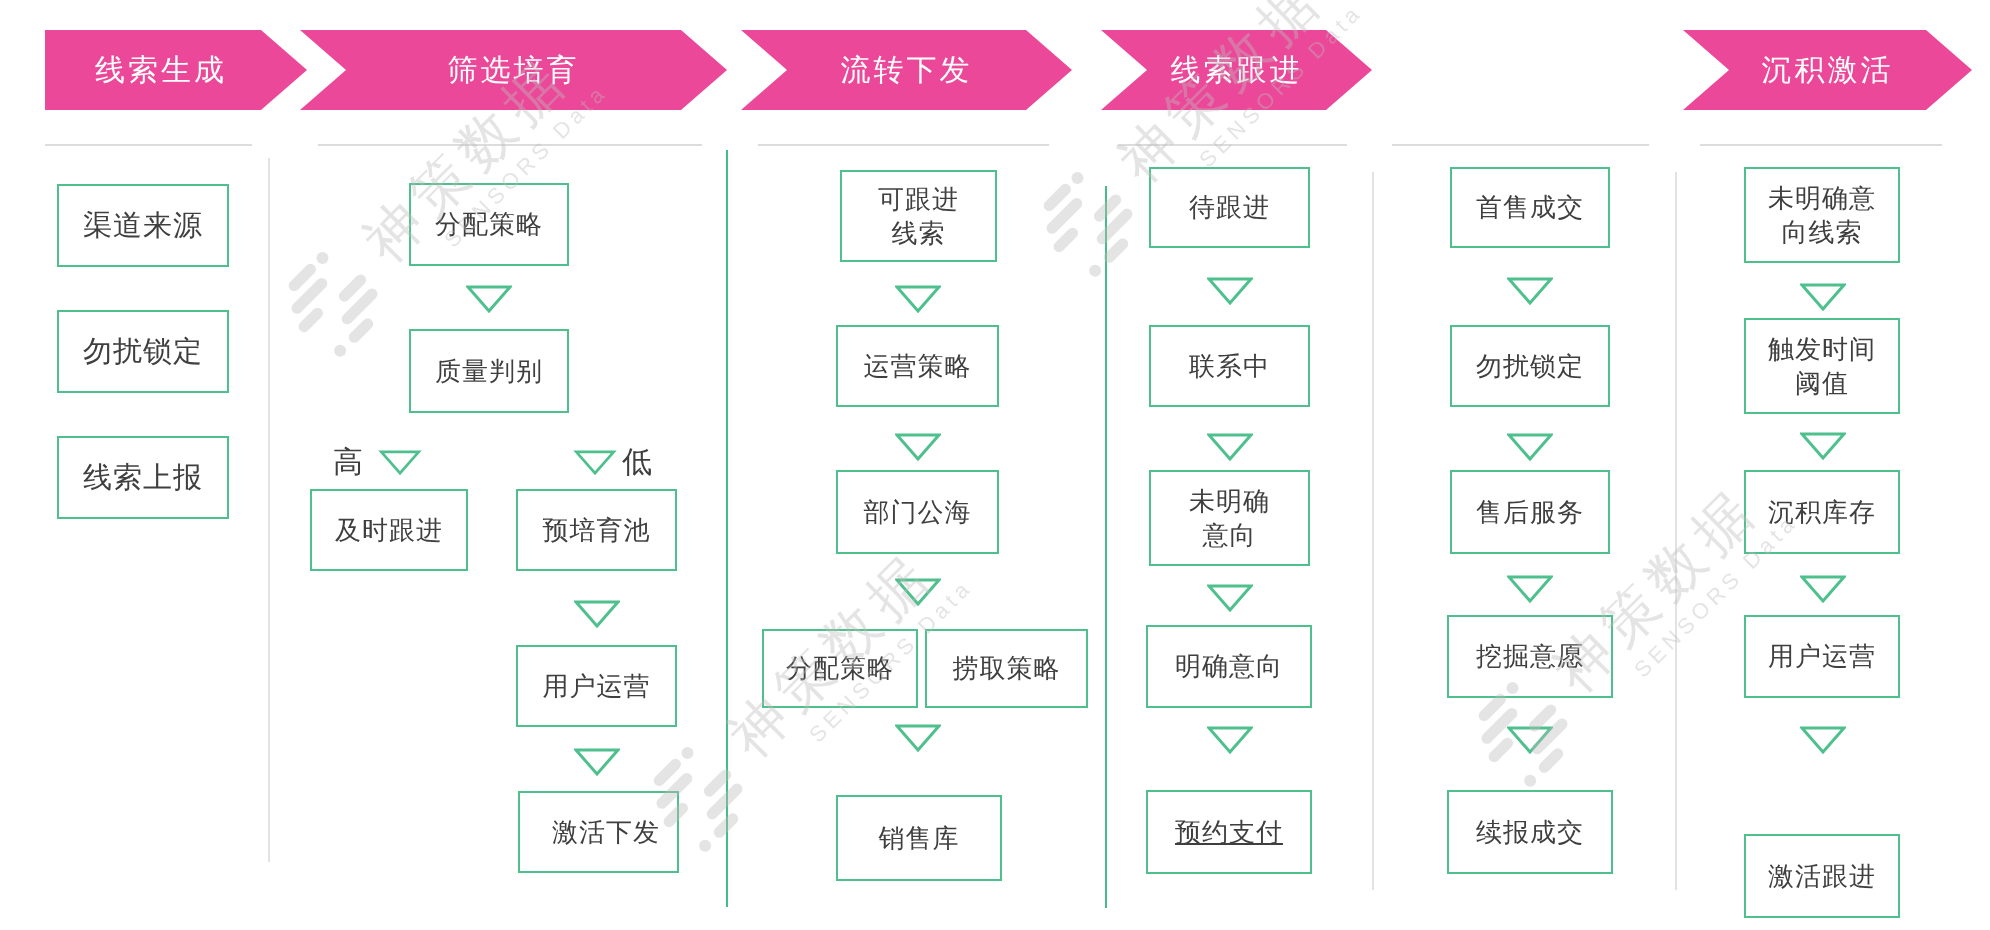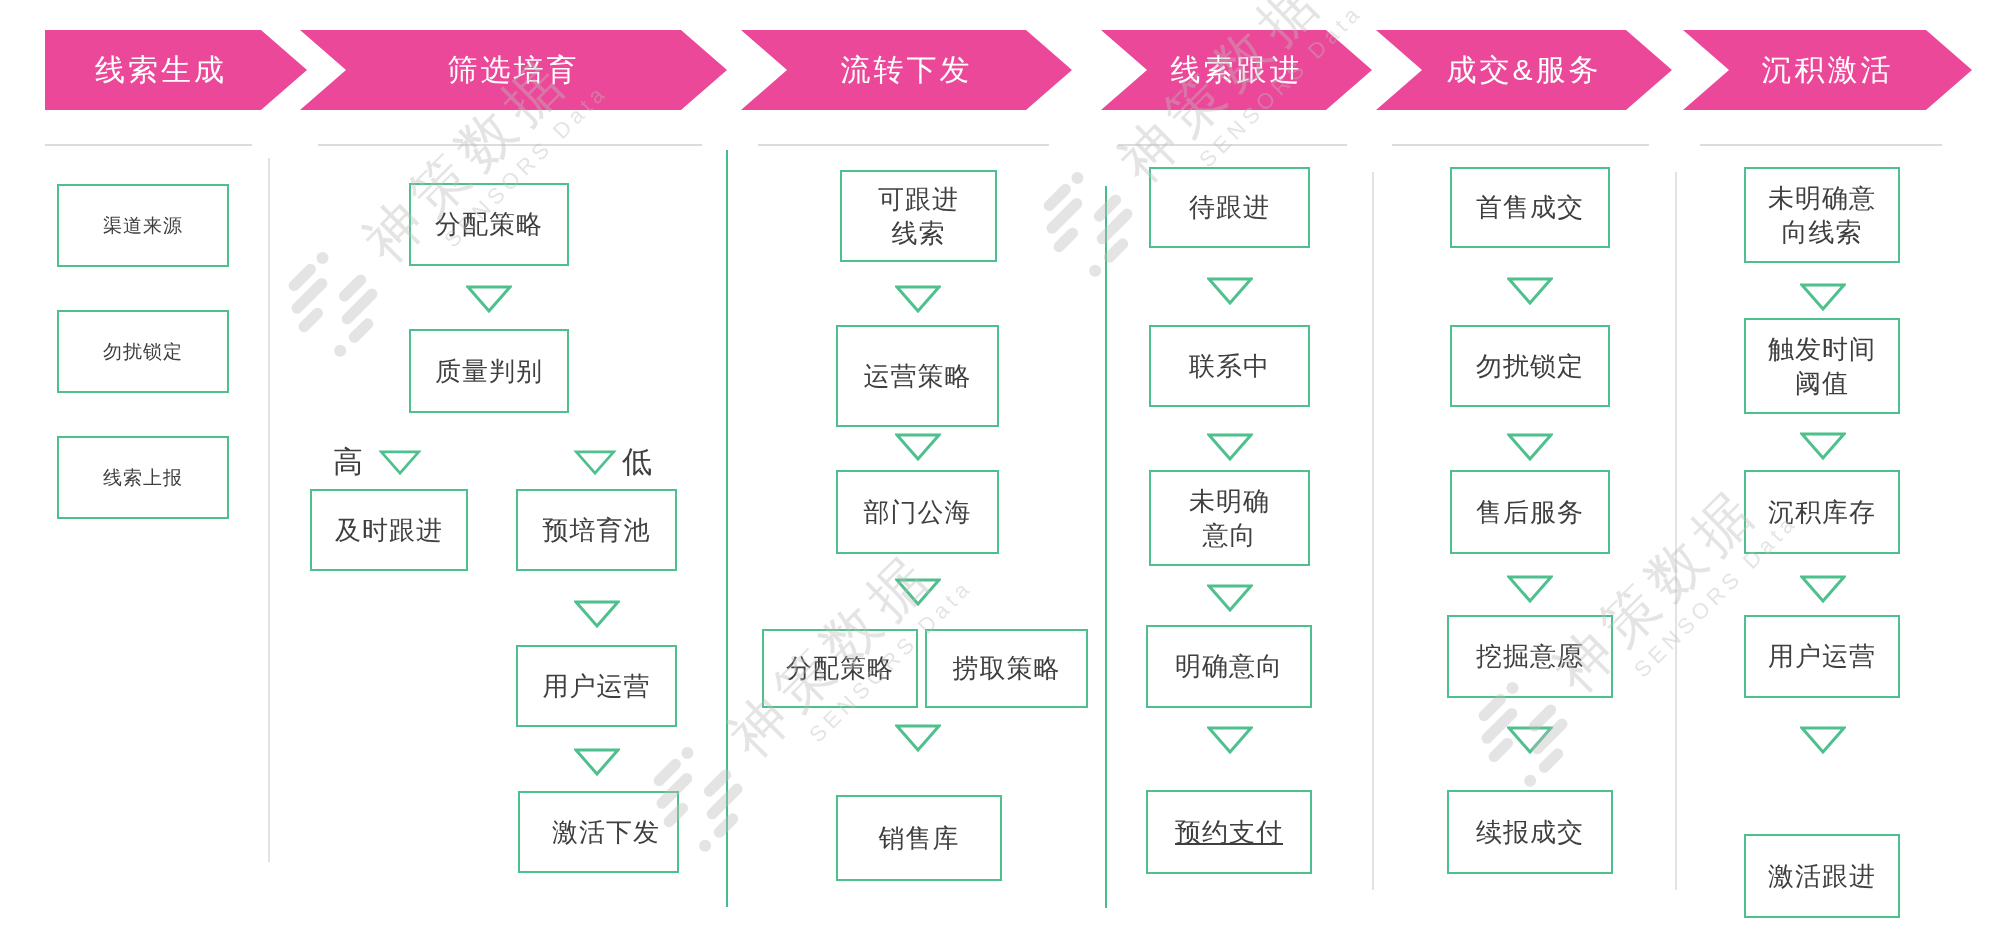--- a/index.html
+++ b/index.html
@@ -24,21 +24,21 @@
   .vr{position:absolute;width:2px;}
   .vr.gray{background:#e2e2e2;}
   .vr.green{background:#44BD8B;}
   
   .box{
     position:absolute;background:#ffffff;border:2px solid #4EC08D;box-sizing:border-box;
     display:flex;align-items:center;justify-content:center;text-align:center;
     color:#3F3F3F;font-size:26px;letter-spacing:1px;line-height:1.32;white-space:pre-line;
     z-index:2;
   }
-  .box.c1{font-size:19px;}
+  .box.c1{font-size:29px;}
   
   .tri{position:absolute;width:46px;height:28px;fill:none;stroke:#4EC08D;stroke-width:3;z-index:2;}
   .tri.small{width:46px;height:25px;}
   
   .branch-label{position:absolute;color:#3F3F3F;font-size:30px;z-index:2;}
   
   .wm{
     position:absolute;display:flex;align-items:flex-end;gap:16px;
     color:rgba(188,188,188,0.40);transform:rotate(-45deg);z-index:6;pointer-events:none;
   }
@@ -109,23 +109,20 @@
     </div>
   <div class="chev" style="left:300px;width:427px;">
       <span>筛选培育</span>
     </div>
   <div class="chev" style="left:741px;width:331px;">
       <span>流转下发</span>
     </div>
   <div class="chev" style="left:1101px;width:271px;">
       <span>线索跟进</span>
     </div>
-  <div class="chev" style="left:1376px;width:296px;">
-      <span>成交&amp;服务</span>
-    </div>
   <div class="chev" style="left:1683px;width:289px;">
       <span>沉积激活</span>
     </div>
 
   <div class="hr" style="left:45px;width:207px;"></div>
   <div class="hr" style="left:318px;width:384px;"></div>
   <div class="hr" style="left:758px;width:291px;"></div>
   <div class="hr" style="left:1118px;width:229px;"></div>
   <div class="hr" style="left:1392px;width:257px;"></div>
   <div class="hr" style="left:1700px;width:242px;"></div>
@@ -162,21 +159,21 @@
   <svg class="tri" viewBox="0 0 46 28" style="left:574px;top:748px;">
       <use href="#tri-shape"></use>
     </svg>
   <div class="box" style="left:518px;top:791px;width:161px;height:82px;padding-left:15px;">激活下发</div>
 
   <div class="box" style="left:840px;top:170px;width:157px;height:92px;">可跟进
 线索</div>
   <svg class="tri" viewBox="0 0 46 28" style="left:895px;top:285px;">
       <use href="#tri-shape"></use>
     </svg>
-  <div class="box" style="left:836px;top:325px;width:163px;height:102px;">运营策略</div>
+  <div class="box" style="left:836px;top:325px;width:163px;height:82px;">运营策略</div>
   <svg class="tri" viewBox="0 0 46 28" style="left:895px;top:433px;">
       <use href="#tri-shape"></use>
     </svg>
   <div class="box" style="left:836px;top:470px;width:163px;height:84px;">部门公海</div>
   <svg class="tri" viewBox="0 0 46 28" style="left:895px;top:578px;">
       <use href="#tri-shape"></use>
     </svg>
   <div class="box" style="left:762px;top:629px;width:156px;height:79px;">分配策略</div>
   <div class="box" style="left:925px;top:629px;width:163px;height:79px;">捞取策略</div>
   <svg class="tri" viewBox="0 0 46 28" style="left:895px;top:724px;">

